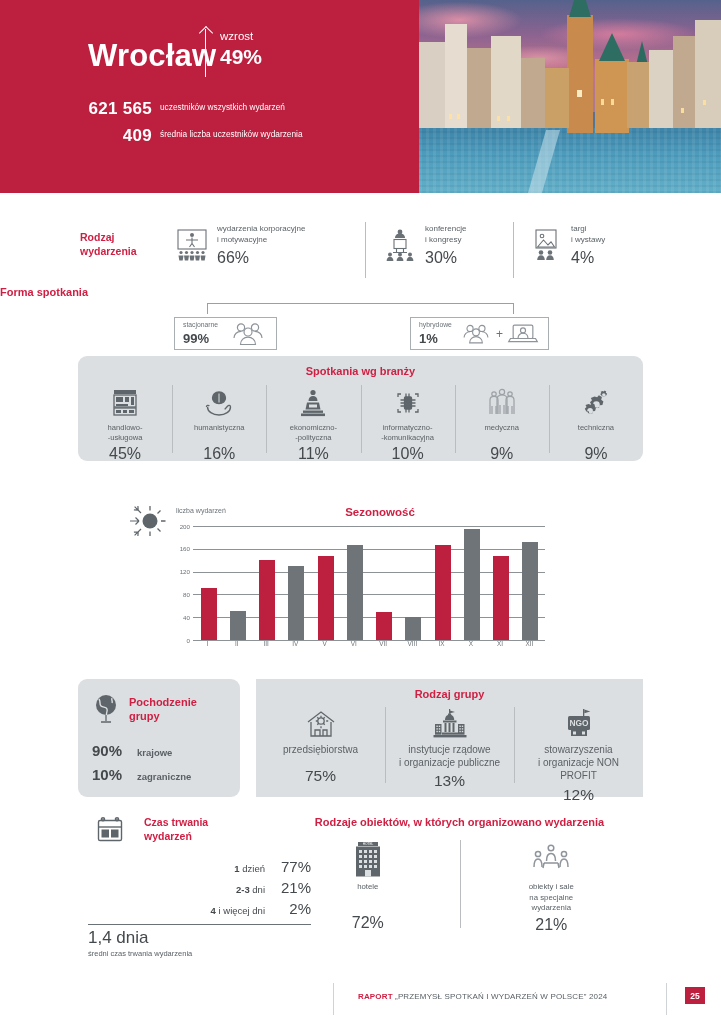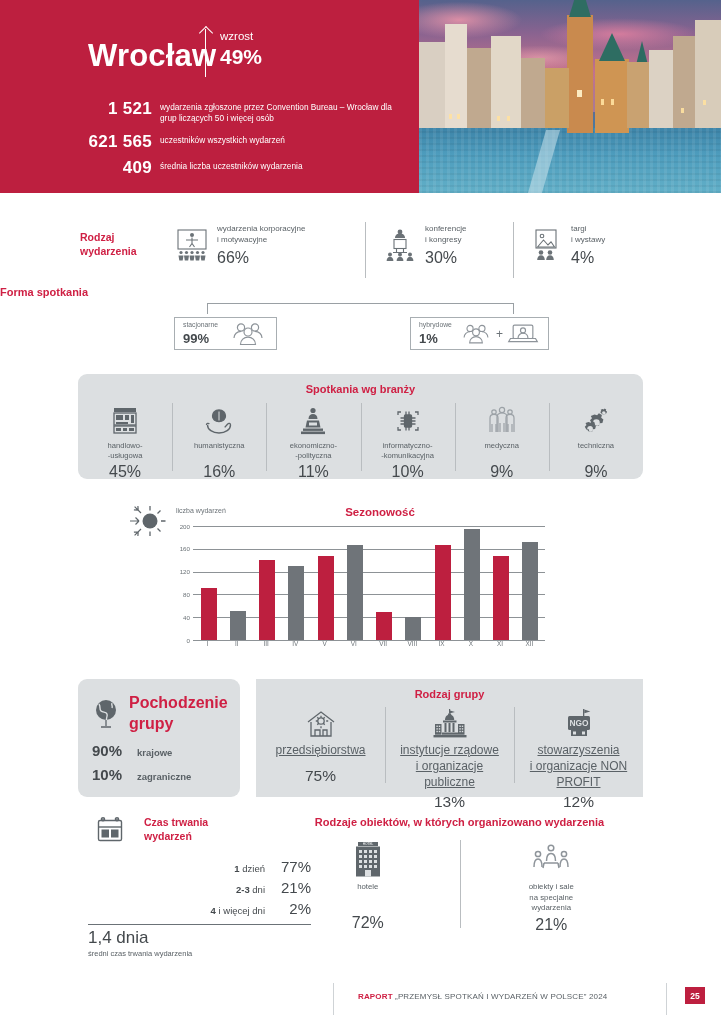--- a/index.html
+++ b/index.html
@@ -77,21 +77,21 @@
     border-top:1px solid #9aa0a4;border-left:1px solid #9aa0a4;border-right:1px solid #9aa0a4;}
   .forma-box{position:absolute;top:31px;border:1px solid #a8aeb2;background:#fff;
     display:flex;align-items:center;padding:5px 8px;box-sizing:border-box;}
   .fb-left{left:174px;width:103px;height:33px;}
   .fb-right{left:410px;width:139px;height:33px;}
   .fb-label{font-size:6.8px;color:#6b7277;line-height:1.2;}
   .fb-pct{font-size:13px;font-weight:bold;color:#44494d;margin-top:1px;}
   .plus{font-size:12px;color:#6b7277;margin:0 3px;}
 
   
-  .sec-branza{position:absolute;left:78px;top:374px;width:565px;height:105px;
+  .sec-branza{position:absolute;left:78px;top:356px;width:565px;height:105px;
     background:#dcdfe1;border-radius:9px;}
   .branza-title{position:absolute;left:0;top:9px;width:565px;text-align:center;color:#cf2044;
     font-size:11px;font-weight:bold;}
   .branza-grid{position:absolute;left:0;top:27px;width:565px;display:flex;}
   .branza-cell{flex:1;text-align:center;position:relative;padding:0 2px;box-sizing:border-box;}
   .branza-cell+.branza-cell:before{content:"";position:absolute;left:0;top:2px;width:1px;height:68px;background:#b9bdc0;}
   .branza-ico{height:40px;display:flex;align-items:center;justify-content:center;}
   .branza-label{font-size:7.6px;color:#5a6166;line-height:1.3;min-height:20px;}
   .branza-pct{font-size:16px;color:#44494d;margin-top:2px;}
 
@@ -109,34 +109,34 @@
   .bar{width:16px;}
   .bar.r{background:#bd1f3f;}
   .bar.g{background:#6f7479;}
   .xaxis{position:absolute;left:193px;top:142px;width:351px;display:flex;}
   .xtick{flex:1;text-align:center;font-size:6.4px;color:#6b7277;}
 
   
   .sec-poch{position:absolute;left:78px;top:679px;width:162px;height:118px;
     background:#dcdfe1;border-radius:9px;}
   .poch-head{position:absolute;left:14px;top:14px;display:flex;align-items:center;}
-  .poch-title{color:#cf2044;font-size:16px;font-weight:bold;line-height:1.3;margin-left:7px;}
+  .poch-title{color:#cf2044;font-size:11px;font-weight:bold;line-height:1.3;margin-left:7px;}
   .poch-row{position:absolute;display:flex;align-items:baseline;left:14px;font-weight:bold;}
   .poch-pct{font-size:15px;color:#44494d;width:38px;}
   .poch-lbl{font-size:9.5px;color:#5a6166;margin-left:7px;}
 
   .sec-grupa{position:absolute;left:256px;top:679px;width:387px;height:118px;
     background:#dcdfe1;border-radius:0;}
   .grupa-title{position:absolute;left:0;top:9px;width:387px;text-align:center;color:#cf2044;
     font-size:11px;font-weight:bold;}
   .grupa-grid{position:absolute;left:0;top:26px;width:387px;display:flex;}
   .grupa-cell{flex:1;text-align:center;position:relative;padding:0 6px;box-sizing:border-box;}
   .grupa-cell+.grupa-cell:before{content:"";position:absolute;left:0;top:2px;width:1px;height:76px;background:#b9bdc0;}
   .grupa-ico{height:38px;display:flex;align-items:center;justify-content:center;}
-  .grupa-lbl{font-size:12px;color:#5a6166;line-height:1.32;min-height:21px;text-decoration:underline;}
+  .grupa-lbl{font-size:10px;color:#5a6166;line-height:1.32;min-height:21px;}
   .grupa-pct{font-size:15.5px;color:#44494d;margin-top:3px;}
 
   
   .sec-czas{position:absolute;left:88px;top:816px;width:235px;height:145px;}
   .czas-head{position:absolute;left:8px;top:0;display:flex;align-items:center;}
   .czas-title{color:#cf2044;font-size:10.5px;font-weight:bold;line-height:1.32;margin-left:20px;}
   .czas-rows{position:absolute;left:0;top:42px;width:223px;}
   .czas-row{display:flex;justify-content:flex-end;align-items:baseline;margin-bottom:4px;}
   .czas-lbl{font-size:9.5px;color:#44494d;}
   .czas-lbl b{font-weight:bold;}
@@ -208,24 +208,20 @@
 
     <div class="city">Wrocław</div>
 
     <div class="growth-wrap">
       <div class="growth-arrow"></div>
       <div class="growth-label">wzrost</div>
       <div class="growth-val">49%</div>
     </div>
 
     <div class="stats">
-      <div class="stat-row">
-        <div class="stat-num">1 521</div>
-        <div class="stat-txt">wydarzenia zgłoszone przez Convention Bureau – Wrocław dla grup liczących 50 i więcej osób</div>
-      </div>
       <div class="stat-row">
         <div class="stat-num">621 565</div>
         <div class="stat-txt">uczestników wszystkich wydarzeń</div>
       </div>
       <div class="stat-row">
         <div class="stat-num">409</div>
         <div class="stat-txt">średnia liczba uczestników wydarzenia</div>
       </div>
     </div>
   </div>

